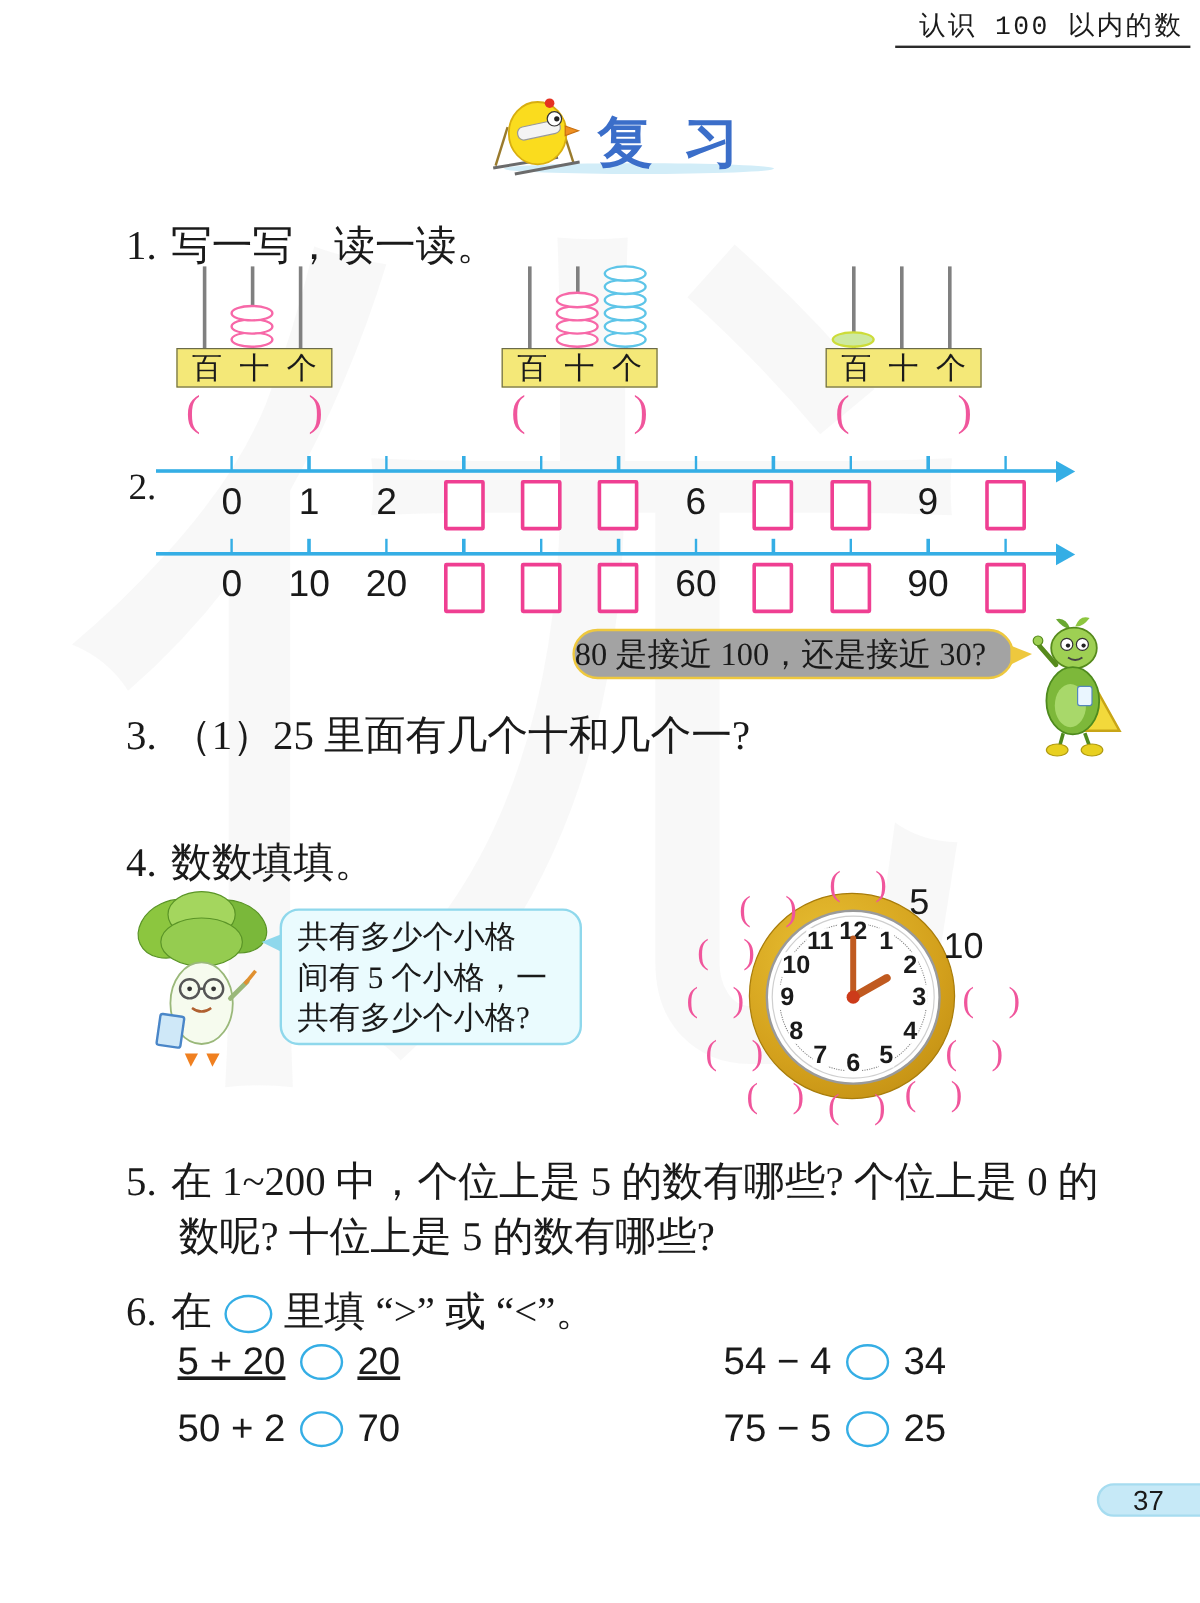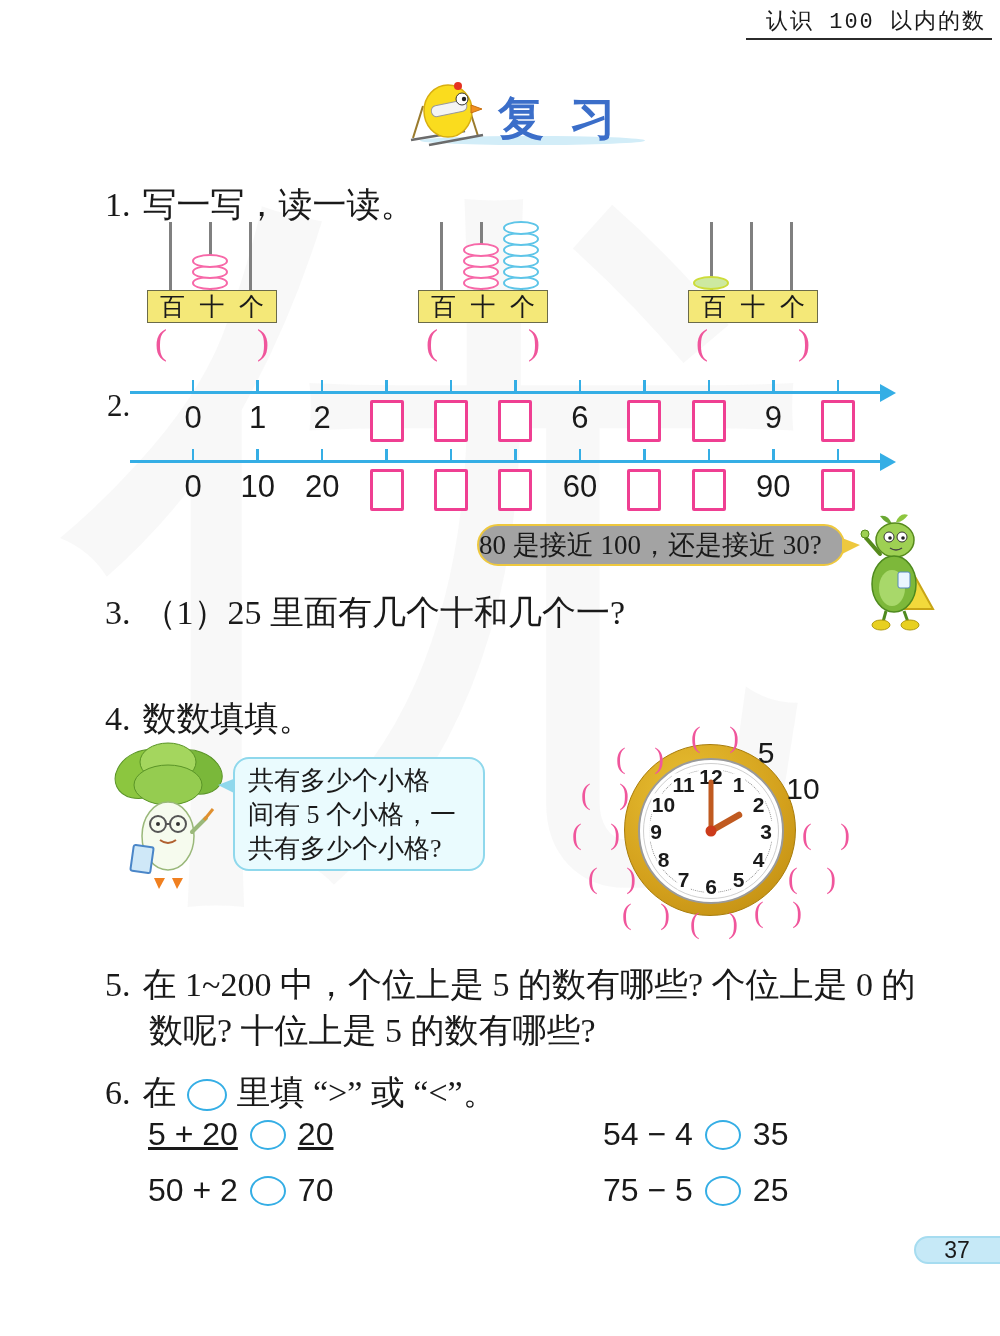--- a/index.html
+++ b/index.html
@@ -437,21 +437,21 @@
   </div>
 
   <div class="abs z qrow" style="left:105px;top:1070px;">
     <span class="qnum">6.</span><span>在</span><span class="bluecircle"></span><span>里填 “&gt;” 或 “&lt;”。</span>
   </div>
 
   <div class="abs z eq" style="left:148px;top:1116px;text-decoration:underline;">
     <span>5 + 20</span><span class="bluecircle"></span><span>20</span>
   </div>
   <div class="abs z eq" style="left:603px;top:1116px;">
-    <span>54 − 4</span><span class="bluecircle"></span><span>35</span>
+    <span>54 − 4</span><span class="bluecircle"></span><span>34</span>
   </div>
   <div class="abs z eq" style="left:148px;top:1172px;">
     <span>50 + 2</span><span class="bluecircle"></span><span>70</span>
   </div>
   <div class="abs z eq" style="left:603px;top:1172px;">
     <span>75 − 5</span><span class="bluecircle"></span><span>25</span>
   </div>
 
   <div class="abs z badge" style="left:914px;top:1236px;">
     <span>37</span>

